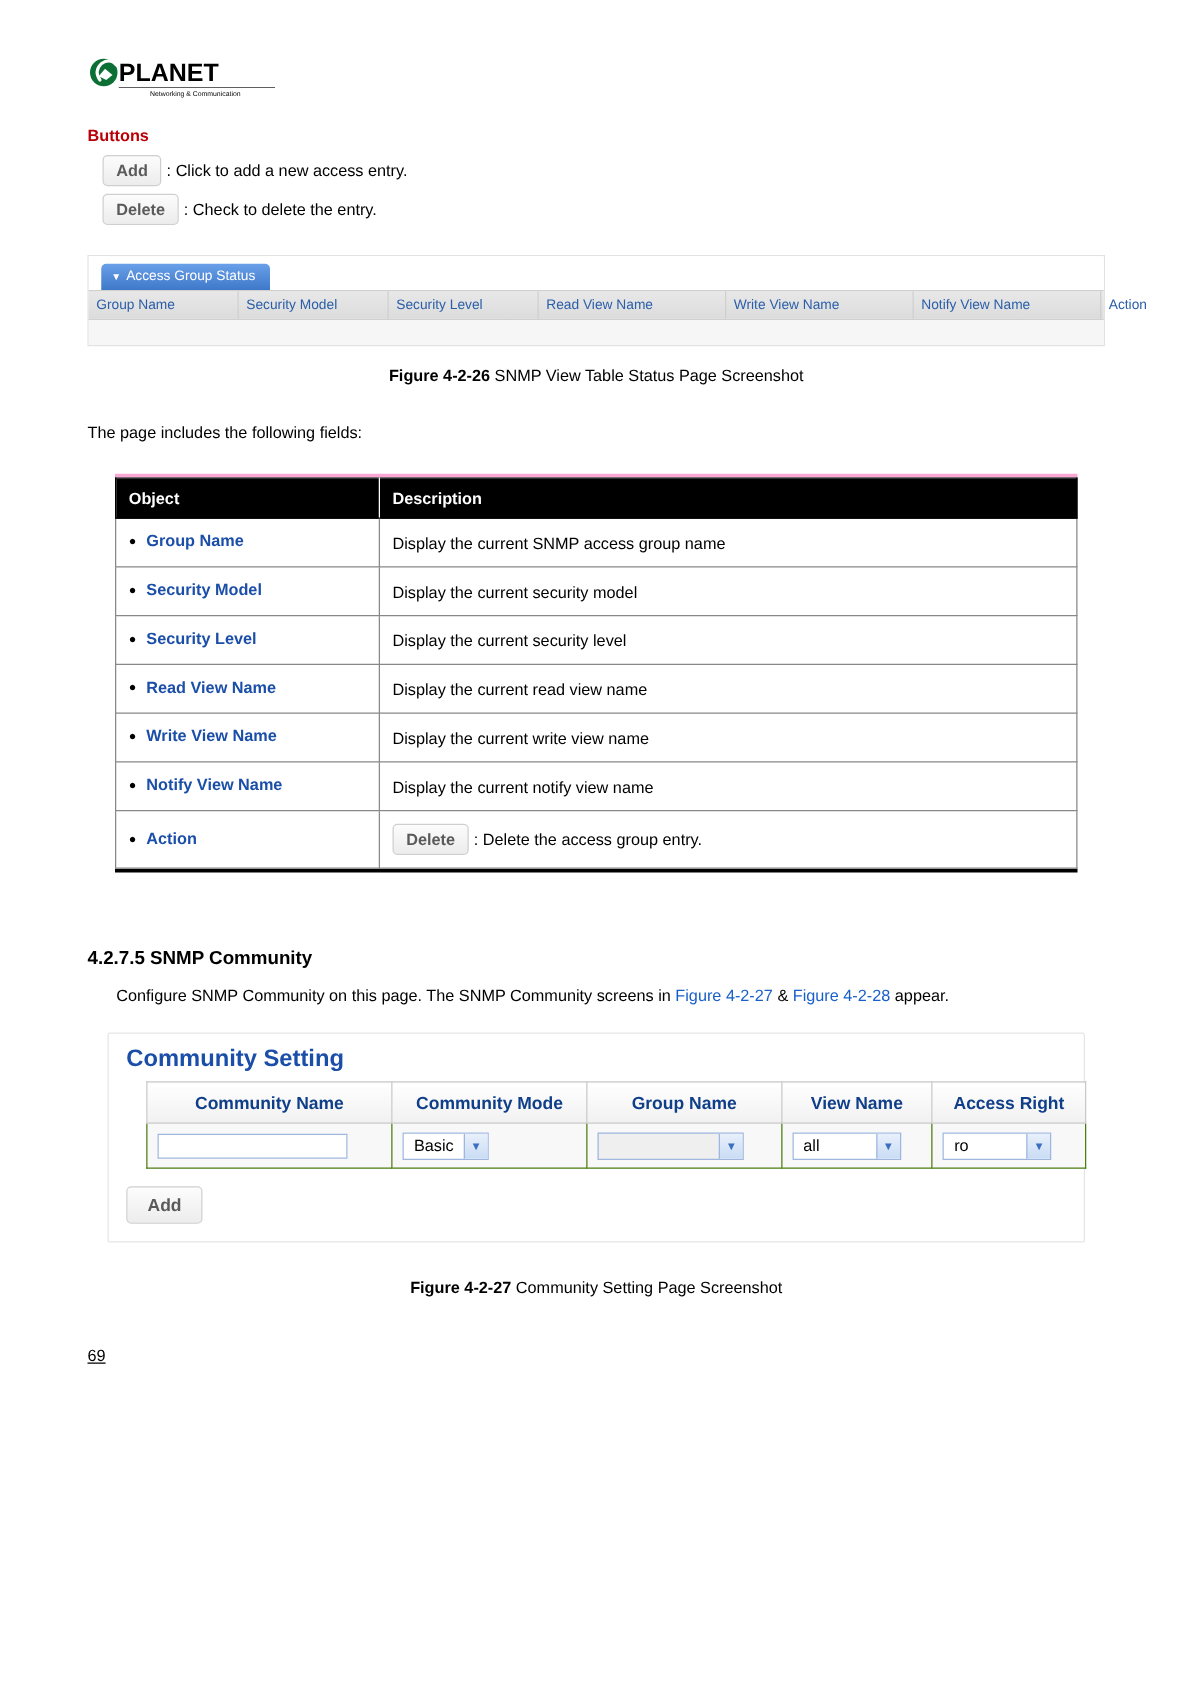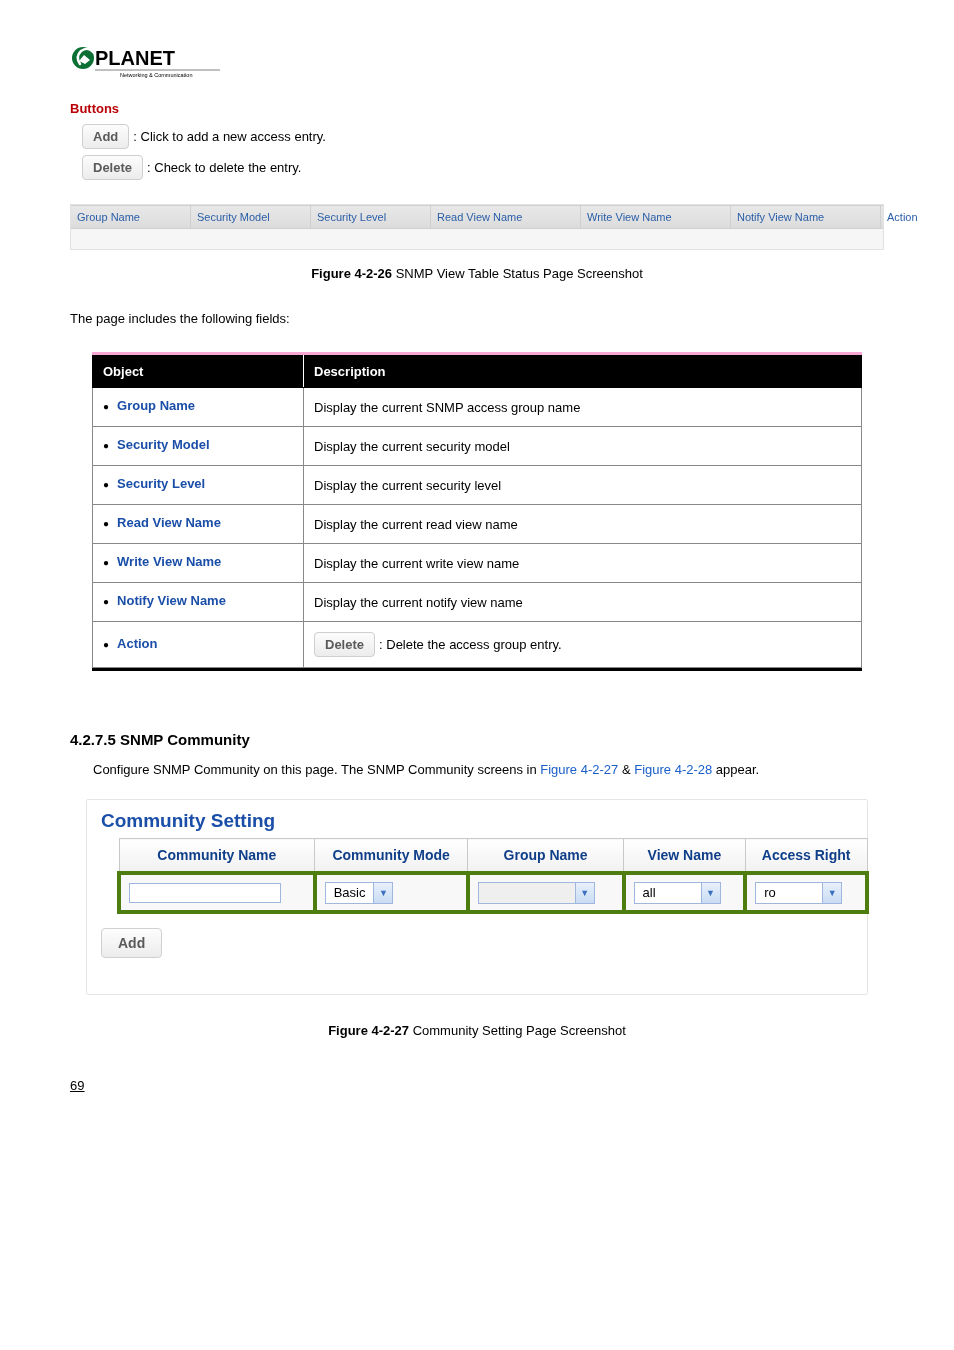--- a/index.html
+++ b/index.html
@@ -113,40 +113,40 @@
     color: #000;
     margin: 60px 0 14px 0;
   }
   .sec-para { font-size: 13px; margin-left: 23px; }
   .sec-para .link { color: #1a5fc9; }
 
   .cs-panel {
     margin: 22px 16px 0 16px;
     border: 1px solid #e5e5e5;
     background: #fff;
-    padding: 6px 14px 36px 14px;
+    padding: 6px 14px 14px 14px;
     border-radius: 2px;
   }
   .cs-title {
     color: #1a4ea8;
     font-weight: bold;
     font-size: 19px;
     margin: 4px 0 6px 0;
   }
   .cs-tbl { border-collapse: collapse; width: 100%; margin-left: 16px; }
   .cs-tbl th {
     background: linear-gradient(#fff,#f1f1f1);
     color: #103f8a;
     font-weight: bold;
     font-size: 14px;
     border: 1px solid #c9c9c9;
     padding: 8px 8px;
   }
   .cs-tbl td {
-    border: 4px solid #4d7c0f;
+    border: 1px solid #4d7c0f;
     padding: 6px 8px;
     background: #f8f8f8;
   }
   .textin {
     width: 150px;
     height: 18px;
     border: 1px solid #9fb7df;
     background: #fff;
   }
   .sel {
@@ -204,20 +204,25 @@
   <div class="btn-row">
     <span class="inset-btn">Add</span>
     <span class="row-text">: Click to add a new access entry.</span>
   </div>
   <div class="btn-row">
     <span class="inset-btn">Delete</span>
     <span class="row-text">: Check to delete the entry.</span>
   </div>
 
   <div class="ags-outer">
+    <div class="ags-tab-row">
+      <span class="ags-tab">
+        <span class="tri">▼</span><span>Access Group Status</span>
+      </span>
+    </div>
     <div class="ags-bar">
       <div class="cell">Group Name</div>
       <div class="cell">Security Model</div>
       <div class="cell">Security Level</div>
       <div class="cell">Read View Name</div>
       <div class="cell">Write View Name</div>
       <div class="cell">Notify View Name</div>
       <div class="cell">Action</div>
     </div>
     <div class="ags-body"></div>

